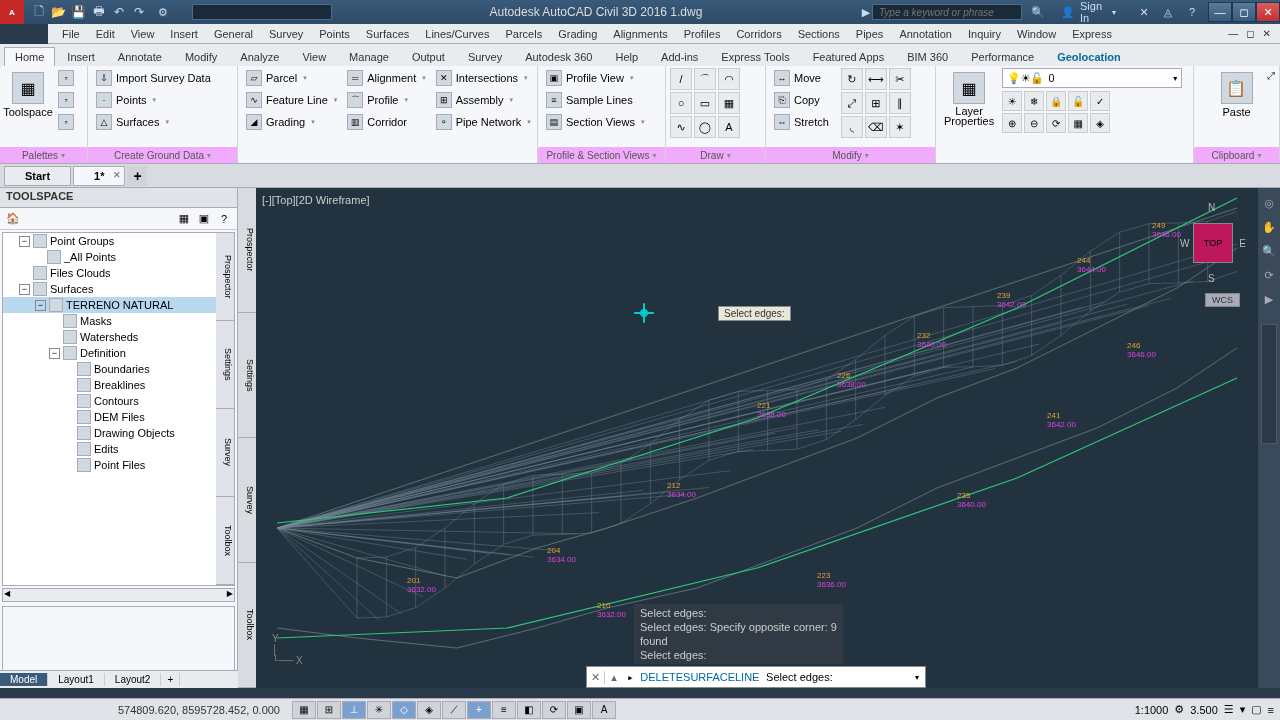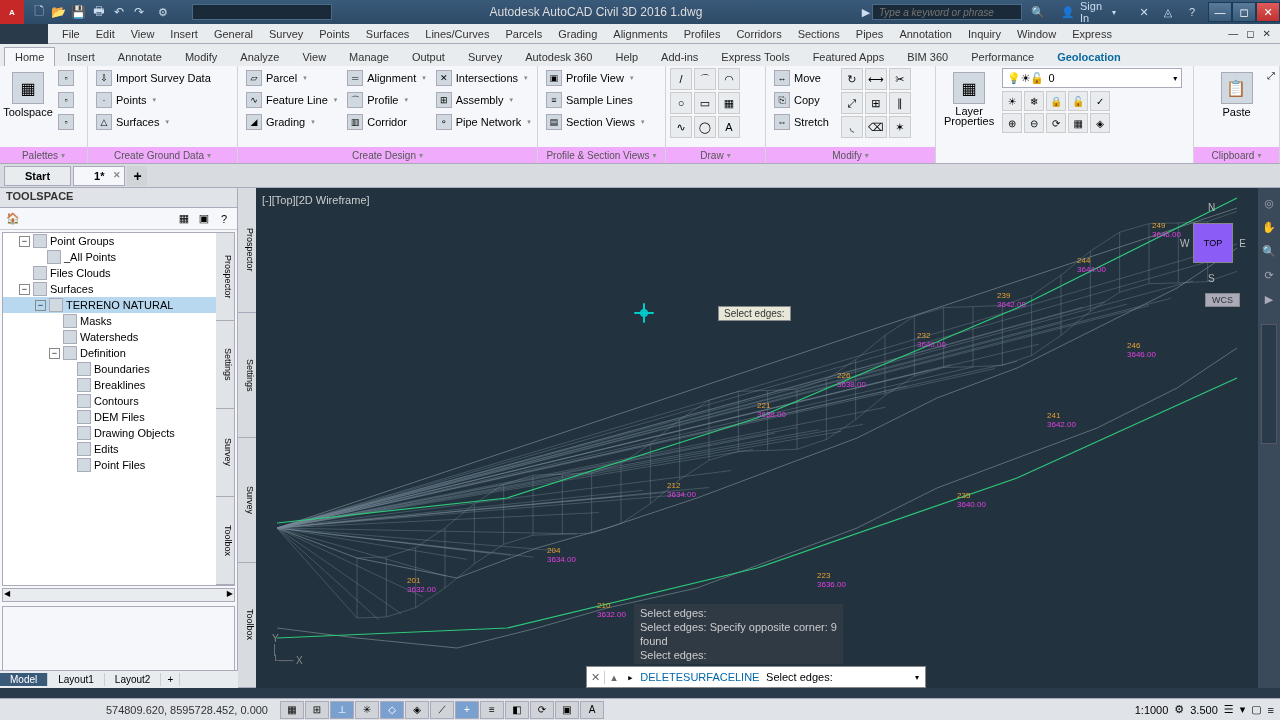--- a/index.html
+++ b/index.html
@@ -81,21 +81,21 @@
 .ts-scroll::after { content: "▶"; position: absolute; right: 1px; font-size: 8px; }
 .ts-preview { height: 80px; background: #f5f7fa; border: 1px solid #aab; margin: 2px; }
 
 
 .canvas-wrap { flex: 1; position: relative; background: #22333f; }
 .side-tabs { position: absolute; left: 0; top: 0; bottom: 0; width: 18px; background: #d8dce0; display: flex; flex-direction: column; }
 .side-tabs span { flex: 1; writing-mode: vertical-rl; text-align: center; font-size: 9px; border-bottom: 1px solid #aab; padding: 4px 1px; cursor: pointer; }
 .canvas { position: absolute; left: 18px; right: 22px; top: 0; bottom: 0; background: #22333f; overflow: hidden; }
 .viewport-label { position: absolute; top: 6px; left: 6px; color: #ccc; font-size: 11px; }
 .viewcube { position: absolute; top: 10px; right: 10px; width: 70px; height: 90px; }
-.viewcube .cube { width: 40px; height: 40px; background: #8b5cf6; border: 1px solid #888; position: absolute; top: 25px; left: 15px; display: flex; align-items: center; justify-content: center; font-size: 9px; }
+.viewcube .cube { width: 40px; height: 40px; background: #be185d; border: 1px solid #888; position: absolute; top: 25px; left: 15px; display: flex; align-items: center; justify-content: center; font-size: 9px; }
 .viewcube .n { position: absolute; top: 4px; left: 30px; color: #bbb; font-size: 10px; }
 .viewcube .s { position: absolute; bottom: 4px; left: 30px; color: #bbb; font-size: 10px; }
 .viewcube .e { position: absolute; top: 40px; right: 2px; color: #bbb; font-size: 10px; }
 .viewcube .w { position: absolute; top: 40px; left: 2px; color: #bbb; font-size: 10px; }
 .wcs { position: absolute; top: 105px; right: 18px; background: #aab; color: #333; font-size: 9px; padding: 1px 6px; border: 1px solid #888; }
 .navbar-right { position: absolute; right: 0; top: 0; bottom: 0; width: 22px; background: #3a4a5a; display: flex; flex-direction: column; align-items: center; padding-top: 6px; gap: 6px; }
 .navbar-right span { width: 18px; height: 18px; color: #aab; display: flex; align-items: center; justify-content: center; font-size: 11px; cursor: pointer; }
 .navbar-right .zoom-slider { width: 16px; height: 120px; background: #2a3a4a; border: 1px solid #556; margin-top: 10px; }
 
 
@@ -122,21 +122,21 @@
 .cmdline .drop { margin-left: auto; width: 16px; text-align: center; font-size: 8px; cursor: pointer; }
 
 
 .layout-tabs { position: absolute; bottom: 0; left: 0; height: 18px; background: #e8ecef; display: flex; align-items: center; border-top: 1px solid #aab; width: 238px; }
 .layout-tabs span { padding: 1px 10px; font-size: 10px; cursor: pointer; border-right: 1px solid #ccc; }
 .layout-tabs .active { background: #3a5a7a; color: #fff; }
 .layout-tabs .plus { padding: 1px 6px; }
 
 
 .statusbar { position: absolute; bottom: 0; left: 0; right: 0; height: 22px; background: #e0e4e8; display: flex; align-items: center; border-top: 1px solid #aab; font-size: 10px; }
-.statusbar .coords { padding: 0 12px; color: #333; width: 280px; text-align: right; }
+.statusbar .coords { padding: 0 12px; color: #333; width: 248px; text-align: right; margin-left: 44px; }
 .statusbar .toggles { display: flex; gap: 1px; }
 .statusbar .toggles span { width: 24px; height: 18px; background: #d0d4d8; border: 1px solid #aab; display: flex; align-items: center; justify-content: center; font-size: 10px; cursor: pointer; }
 .statusbar .toggles span.on { background: #7aa0d0; color: #fff; }
 .statusbar .right { margin-left: auto; display: flex; align-items: center; gap: 6px; padding-right: 6px; }
 .statusbar .right span { cursor: pointer; }
 </style>
 </head>
 <body>
 
 <div class="titlebar">
@@ -301,21 +301,20 @@
         <span class="sm-btn">
             <span class="ico">⊞</span>
             <span>Assembly</span>
           </span>
         <span class="sm-btn">
             <span class="ico">⚬</span>
             <span>Pipe Network</span>
           </span>
       </div>
     </div>
-    <div class="panel-title">Create Design</div>
   </div>
 
   <div class="panel" style="width:128px">
     <div class="panel-body">
       <div class="btn-row">
         <span class="sm-btn">
             <span class="ico">▣</span>
             <span>Profile View</span>
           </span>
         <span class="sm-btn nodrop">

